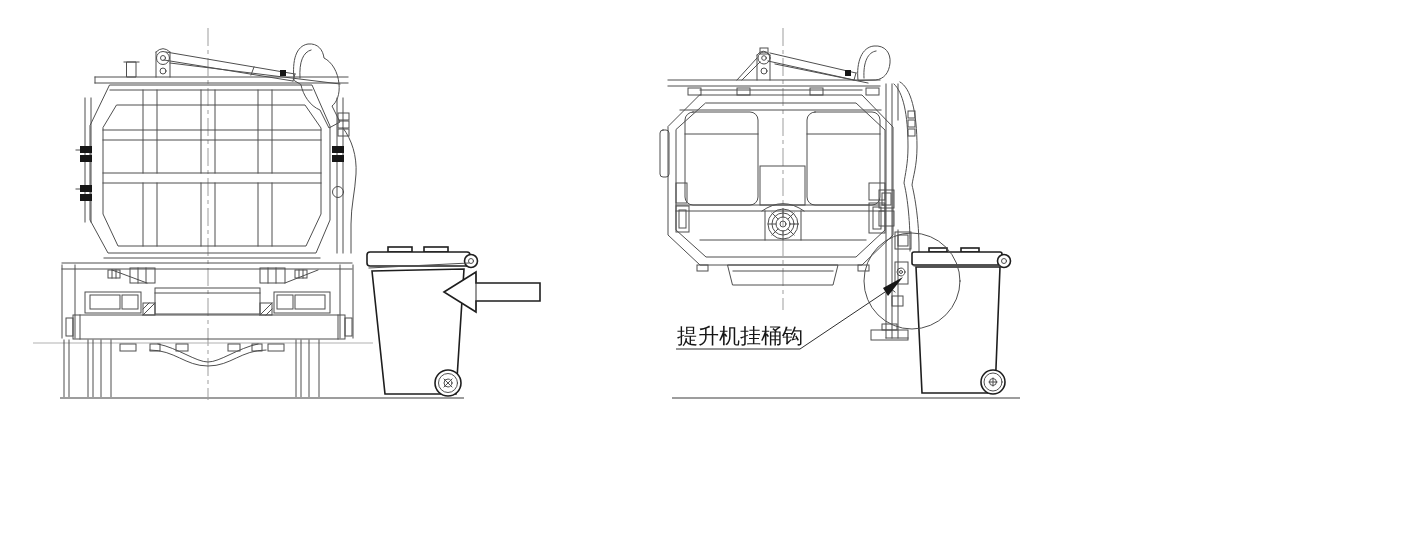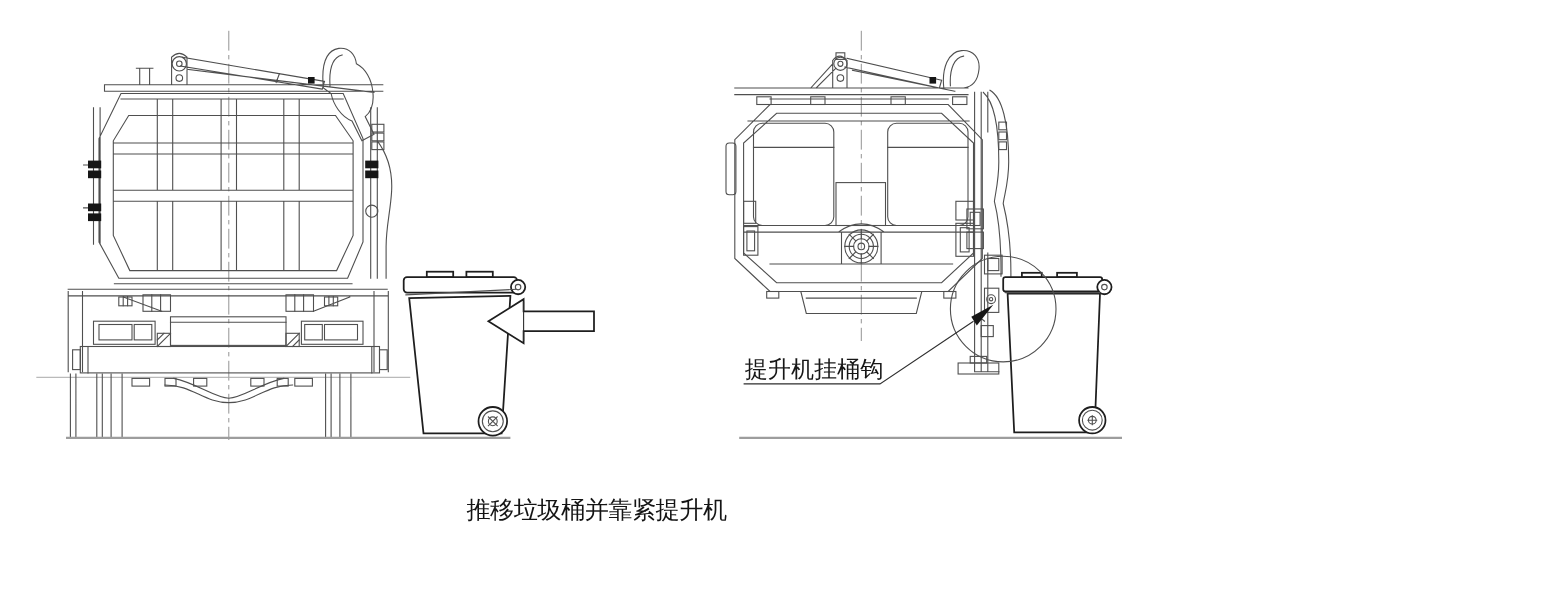--- a/index.html
+++ b/index.html
@@ -227,14 +227,13 @@
     <g>
       <path class="ld" d="M676,349 H800 L885,292"></path>
       <polygon class="b" points="903,277 888,296 883,288"></polygon>
       <text class="lbl" x="677" y="343">提升机挂桶钩</text>
     </g>
 
     <path class="g" d="M672,398 H1020"></path>
   </g>
 </svg>
 
-  <div class="caption">推移垃圾桶并靠紧提升机</div>
 </div>
 
 </body></html>

